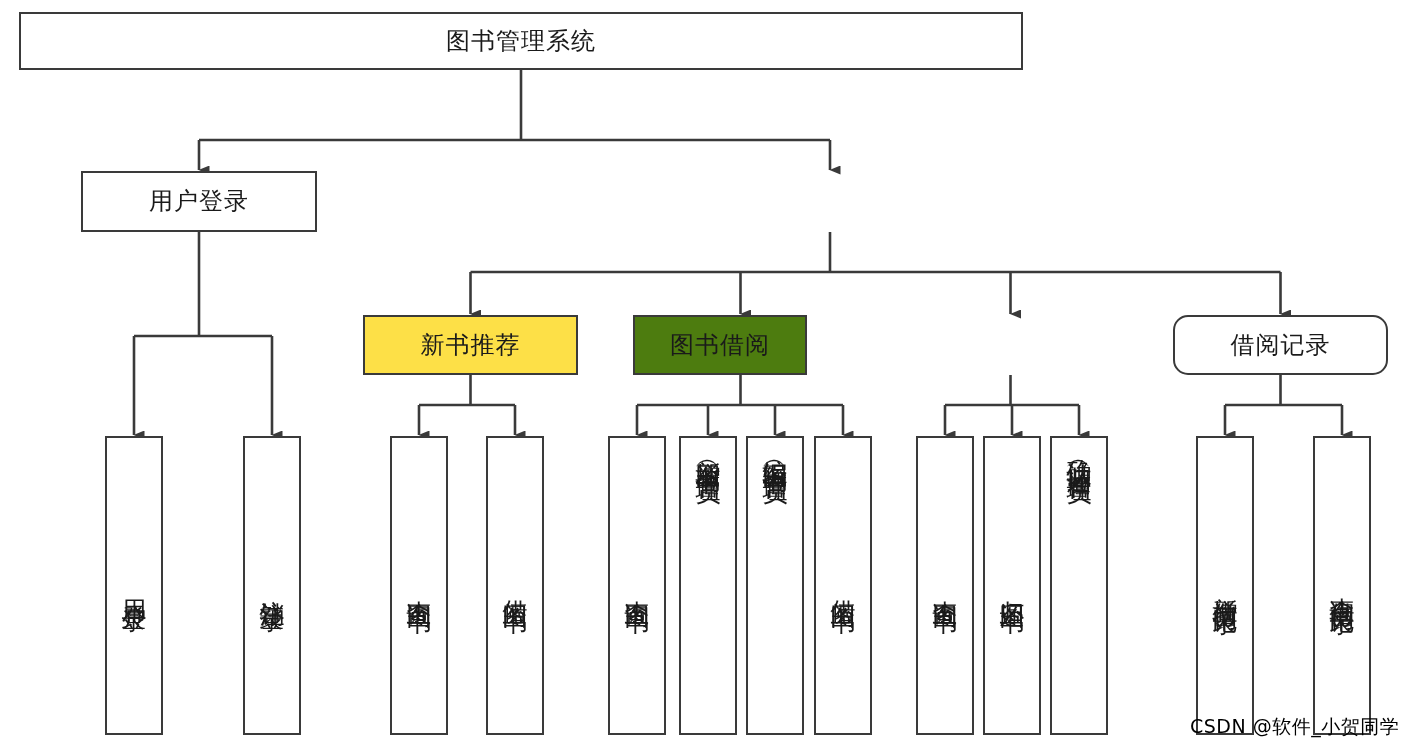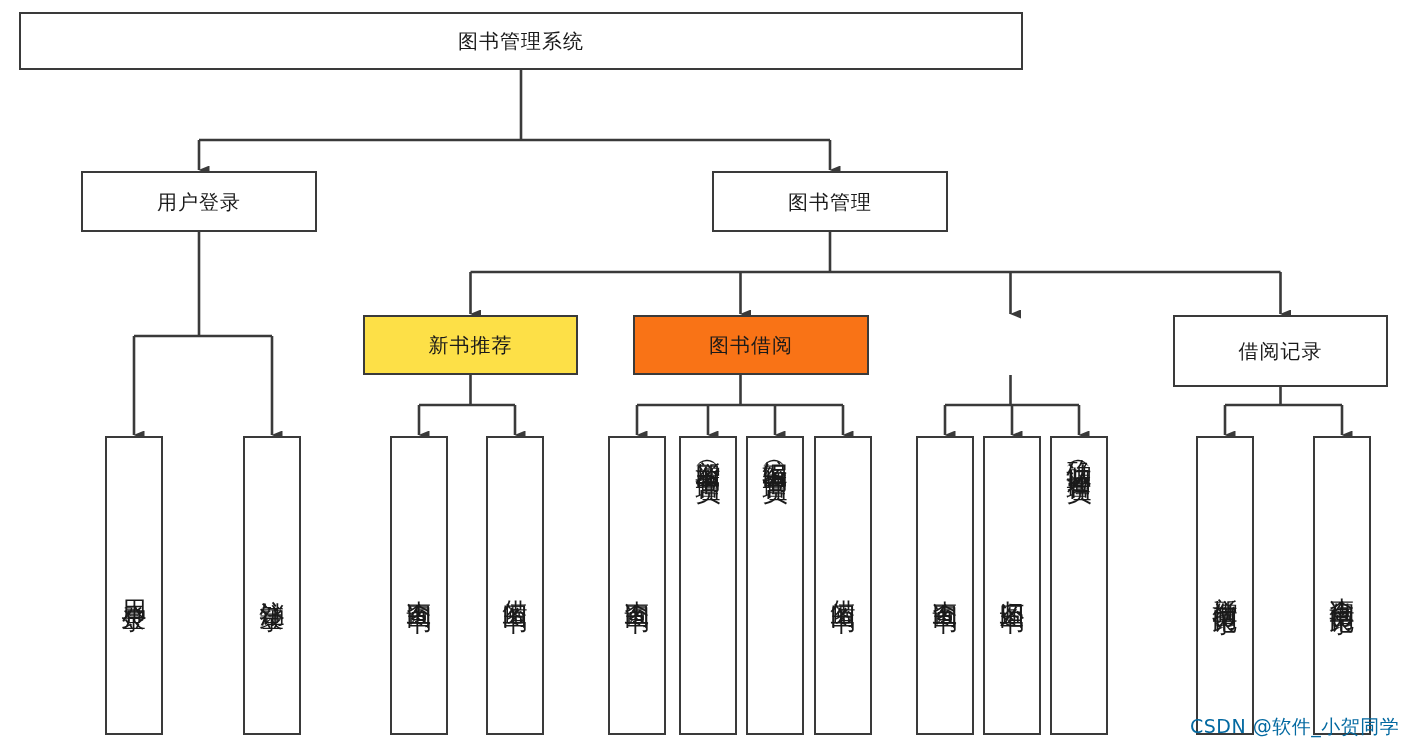--- a/index.html
+++ b/index.html
@@ -29,21 +29,21 @@
   .node {
     position: absolute;
     box-sizing: border-box;
     background: #ffffff;
     border: 2px solid #3a3a3a;
     display: flex;
     align-items: center;
     justify-content: center;
   }
   .node-h .label {
-    font-size: 20px;
+    font-size: 24px;
     line-height: 1.1;
     letter-spacing: 1px;
     white-space: nowrap;
   }
   .node-v {
     align-items: flex-start;
     justify-content: center;
     padding-top: 2px;
   }
   .node-v .label {
@@ -114,31 +114,28 @@
       </g>
   </svg>
 
   <div class="node node-h" id="n-root" style="left: 19px; top: 12px; width: 1004px; height: 58px; border-color: rgb(58, 58, 58); background: rgb(255, 255, 255);">
     <span class="label">图书管理系统</span>
   </div>
 
   <div class="node node-h" id="n-user-login" style="left: 81px; top: 171px; width: 236px; height: 61px; border-color: rgb(58, 58, 58); background: rgb(255, 255, 255);">
     <span class="label">用户登录</span>
   </div>
-  <div class="node node-h" id="n-book-manage" style="left: 712px; top: 171px; width: 236px; height: 61px; border-color: rgb(58, 58, 58); background: rgb(255, 255, 255);">
-    <span class="label">图书管理</span>
-  </div>
 
   <div class="node node-h" id="n-new-book-recommend" style="left: 363px; top: 315px; width: 215px; height: 60px; border-color: rgb(58, 58, 58); background: #fde047;">
     <span class="label">新书推荐</span>
   </div>
-  <div class="node node-h" id="n-book-borrow" style="left: 633px; top: 315px; width: 236px; height: 60px; border-color: rgb(58, 58, 58); background: #f97316;">
+  <div class="node node-h" id="n-book-borrow" style="left: 633px; top: 315px; width: 174px; height: 60px; border-color: rgb(58, 58, 58); background: #4d7c0f;">
     <span class="label">图书借阅</span>
   </div>
-  <div class="node node-h" id="n-borrow-record" style="left: 1173px; top: 315px; width: 215px; height: 72px; border-color: rgb(58, 58, 58); background: rgb(255, 255, 255);">
+  <div class="node node-h" id="n-borrow-record" style="left: 1173px; top: 315px; width: 215px; height: 60px; border-color: rgb(58, 58, 58); background: rgb(255, 255, 255); border-radius: 15px;">
     <span class="label">借阅记录</span>
   </div>
 
   <div class="node node-v center-v" id="n-leaf-user-login" style="left: 105px; top: 436px; width: 58px; height: 299px; border-color: rgb(58, 58, 58); background: rgb(255, 255, 255);">
     <span class="label">用户登录</span>
   </div>
   <div class="node node-v center-v" id="n-leaf-user-logout" style="left: 243px; top: 436px; width: 58px; height: 299px; border-color: rgb(58, 58, 58); background: rgb(255, 255, 255);">
     <span class="label">注销登录</span>
   </div>
   <div class="node node-v center-v" id="n-leaf-rec-query-book" style="left: 390px; top: 436px; width: 58px; height: 299px; border-color: rgb(58, 58, 58); background: rgb(255, 255, 255);">
@@ -168,15 +165,15 @@
   <div class="node node-v" id="n-leaf-cur-confirm-return" style="left: 1050px; top: 436px; width: 58px; height: 299px; border-color: rgb(58, 58, 58); background: rgb(255, 255, 255);">
     <span class="label">确认归还（管理员）</span>
   </div>
   <div class="node node-v center-v" id="n-leaf-rec-add-record" style="left: 1196px; top: 436px; width: 58px; height: 299px; border-color: rgb(58, 58, 58); background: rgb(255, 255, 255);">
     <span class="label">新增借阅记录</span>
   </div>
   <div class="node node-v center-v" id="n-leaf-rec-query-record" style="left: 1313px; top: 436px; width: 58px; height: 299px; border-color: rgb(58, 58, 58); background: rgb(255, 255, 255);">
     <span class="label">查询借阅记录</span>
   </div>
 
-  <div class="watermark" id="n-watermark" style="left: 1190px; top: 714px; color: #0369a1; text-align: center;">CSDN @软件_小贺同学</div>
+  <div class="watermark" id="n-watermark" style="left: 1190px; top: 714px; color: #000000; text-align: center;">CSDN @软件_小贺同学</div>
 
 </div>
 
 </body></html>

